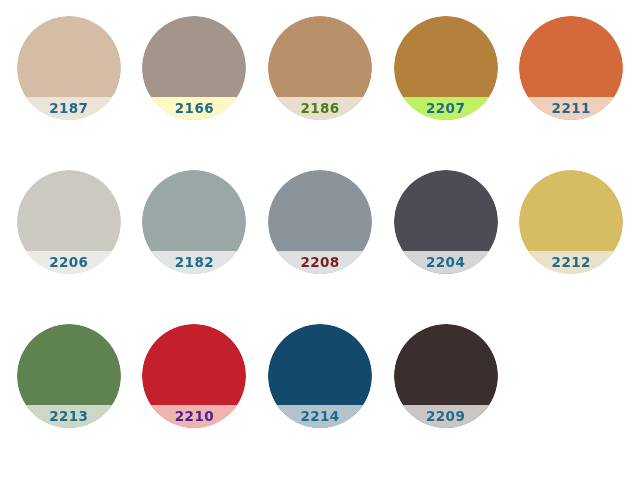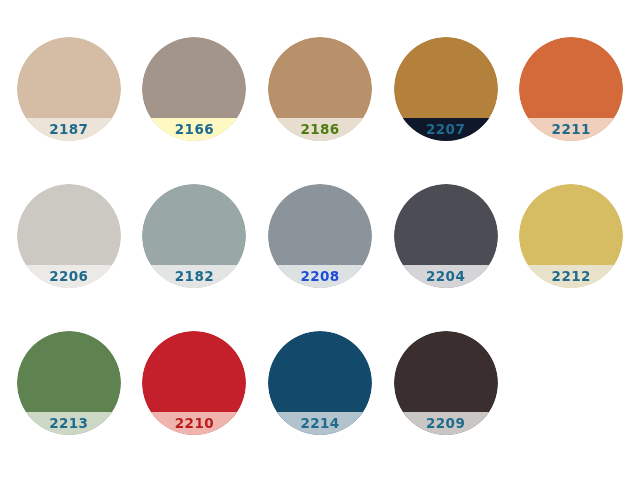--- a/index.html
+++ b/index.html
@@ -18,21 +18,21 @@
   #swatch-grid {
     position: relative;
     width: 640px;
     height: 480px;
     box-sizing: border-box;
     display: grid;
     grid-template-columns: repeat(5, 1fr);
     grid-template-rows: repeat(3, 1fr);
     column-gap: 0px;
     row-gap: 0px;
-    padding: 29px 6px 10px 6px;
+    padding: 8px 6px 10px 6px;
   }
 
   .swatch-cell {
     position: relative;
     display: flex;
     align-items: flex-start;
     justify-content: center;
   }
 
   .swatch {
@@ -98,21 +98,21 @@
       <div class="swatch">
         <div class="swatch-disc" style="background: rgb(184, 145, 106);"></div>
         <div class="swatch-label-band" style="background: rgb(232, 222, 208);">
           <span class="swatch-code" style="color: #4d7c0f;">2186</span>
         </div>
       </div>
     </div>
     <div class="swatch-cell">
       <div class="swatch">
         <div class="swatch-disc" style="background: rgb(180, 129, 60);"></div>
-        <div class="swatch-label-band" style="background: #0f172a;">
+        <div class="swatch-label-band" style="background: #bef264;">
           <span class="swatch-code" style="color: rgb(31, 107, 142);">2207</span>
         </div>
       </div>
     </div>
     <div class="swatch-cell">
       <div class="swatch">
         <div class="swatch-disc" style="background: rgb(212, 105, 58);"></div>
         <div class="swatch-label-band" style="background: rgb(240, 207, 189);">
           <span class="swatch-code" style="color: rgb(31, 107, 142);">2211</span>
         </div>
@@ -131,21 +131,21 @@
         <div class="swatch-disc" style="background: rgb(153, 167, 167);"></div>
         <div class="swatch-label-band" style="background: rgb(226, 229, 228);">
           <span class="swatch-code" style="color: rgb(31, 107, 142);">2182</span>
         </div>
       </div>
     </div>
     <div class="swatch-cell">
       <div class="swatch">
         <div class="swatch-disc" style="background: rgb(139, 148, 154);"></div>
         <div class="swatch-label-band" style="background: rgb(221, 225, 226);">
-          <span class="swatch-code" style="color: #1d4ed8;">2208</span>
+          <span class="swatch-code" style="color: #7f1d1d;">2208</span>
         </div>
       </div>
     </div>
     <div class="swatch-cell">
       <div class="swatch">
         <div class="swatch-disc" style="background: rgb(76, 76, 85);"></div>
         <div class="swatch-label-band" style="background: rgb(213, 213, 215);">
           <span class="swatch-code" style="color: rgb(31, 107, 142);">2204</span>
         </div>
       </div>
@@ -163,21 +163,21 @@
         <div class="swatch-disc" style="background: rgb(95, 131, 80);"></div>
         <div class="swatch-label-band" style="background: rgb(204, 215, 198);">
           <span class="swatch-code" style="color: rgb(31, 107, 142);">2213</span>
         </div>
       </div>
     </div>
     <div class="swatch-cell">
       <div class="swatch">
         <div class="swatch-disc" style="background: rgb(196, 32, 43);"></div>
         <div class="swatch-label-band" style="background: rgb(239, 180, 174);">
-          <span class="swatch-code" style="color: #b91c1c;">2210</span>
+          <span class="swatch-code" style="color: #4c1d95;">2210</span>
         </div>
       </div>
     </div>
     <div class="swatch-cell">
       <div class="swatch">
         <div class="swatch-disc" style="background: rgb(19, 74, 107);"></div>
         <div class="swatch-label-band" style="background: rgb(179, 195, 205);">
           <span class="swatch-code" style="color: rgb(31, 107, 142);">2214</span>
         </div>
       </div>

